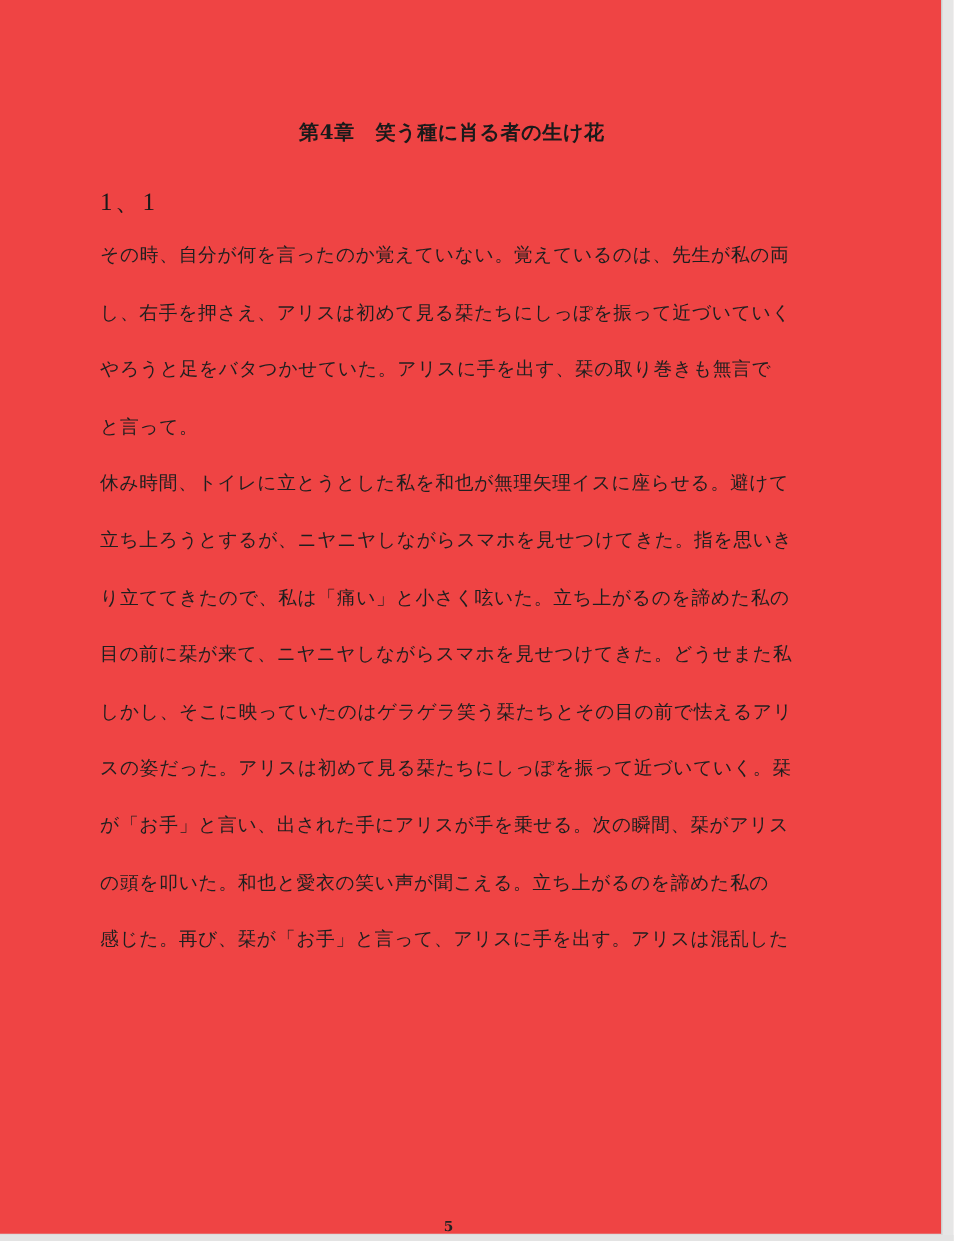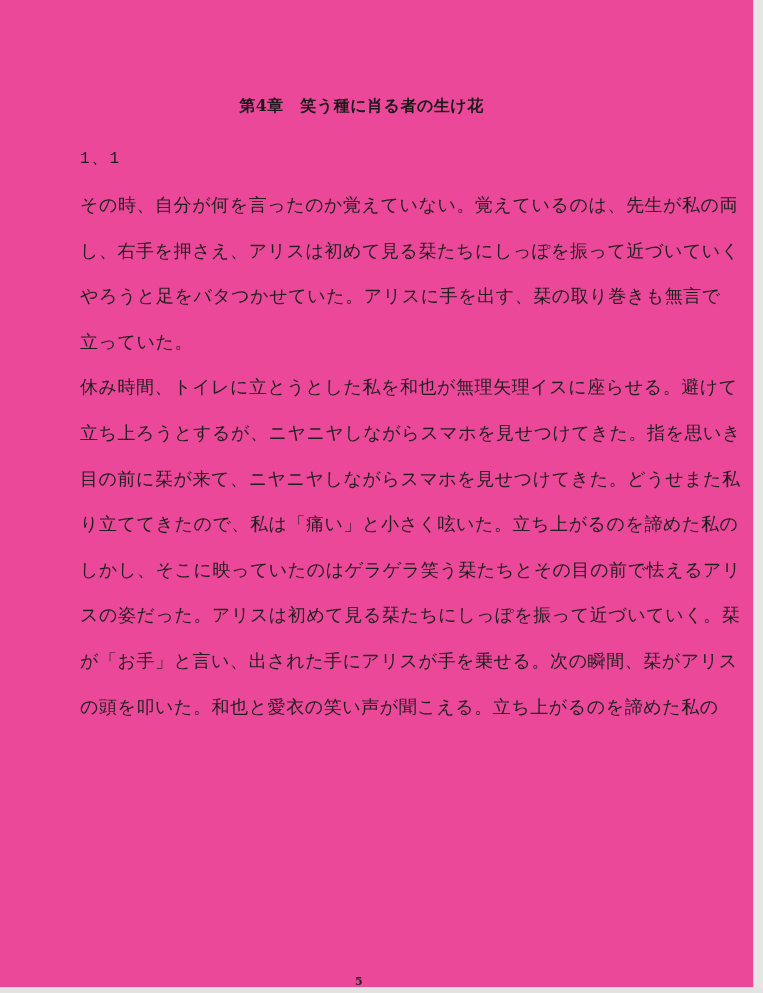--- a/index.html
+++ b/index.html
@@ -15,21 +15,21 @@
     width: 763px;
     height: 993px;
     background: #ffffff;
   }
   .page {
     position: absolute;
     left: 0;
     top: 0;
     width: 753px;
     height: 987px;
-    background: #ec4899;
+    background: #ef4444;
     border-right: 5px solid #14532d;
     border-bottom: 1px solid #dcdcdc;
   }
   .right-gutter {
     position: absolute;
     right: 0;
     top: 0;
     width: 9px;
     height: 993px;
     background: #e6e6e6;
@@ -53,37 +53,37 @@
     font-weight: bold;
     font-size: 16px;
     letter-spacing: 0.5px;
     color: #1a1a1a;
     white-space: pre;
   }
   .section-number {
     position: absolute;
     left: 80px;
     top: 148px;
-    font-family: Liberation Mono, monospace;
-    font-size: 16px;
+    font-family: Liberation Serif, serif;
+    font-size: 20px;
     color: #1a1a1a;
     letter-spacing: 2px;
     white-space: pre;
   }
   .body-text {
     position: absolute;
     left: 80px;
     top: 195px;
     width: 570px;
   }
   .line {
     height: 45.6px;
     line-height: 20px;
     font-family: Liberation Serif, serif;
-    font-size: 18px;
+    font-size: 15px;
     color: #1f1f1f;
     white-space: nowrap;
     letter-spacing: 0.55px;
   }
   .page-number {
     position: absolute;
     left: 355px;
     top: 975px;
     font-family: "DejaVu Serif", serif;
     font-weight: bold;
@@ -96,28 +96,29 @@
 
 <div class="viewport">
   <div class="page">
     <div class="chapter-title">第4章　笑う種に肖る者の生け花</div>
     <div class="section-number">1、1</div>
 
     <div class="body-text">
       <div class="line">その時、自分が何を言ったのか覚えていない。覚えているのは、先生が私の両</div>
       <div class="line">し、右手を押さえ、アリスは初めて見る栞たちにしっぽを振って近づいていく</div>
       <div class="line">やろうと足をバタつかせていた。アリスに手を出す、栞の取り巻きも無言で</div>
-      <div class="line">立っていた。</div>
+      <div class="line">と言って。</div>
       <div class="line">休み時間、トイレに立とうとした私を和也が無理矢理イスに座らせる。避けて</div>
       <div class="line">立ち上ろうとするが、ニヤニヤしながらスマホを見せつけてきた。指を思いき</div>
+      <div class="line">り立ててきたので、私は「痛い」と小さく呟いた。立ち上がるのを諦めた私の</div>
       <div class="line">目の前に栞が来て、ニヤニヤしながらスマホを見せつけてきた。どうせまた私</div>
-      <div class="line">り立ててきたので、私は「痛い」と小さく呟いた。立ち上がるのを諦めた私の</div>
       <div class="line">しかし、そこに映っていたのはゲラゲラ笑う栞たちとその目の前で怯えるアリ</div>
       <div class="line">スの姿だった。アリスは初めて見る栞たちにしっぽを振って近づいていく。栞</div>
       <div class="line">が「お手」と言い、出された手にアリスが手を乗せる。次の瞬間、栞がアリス</div>
       <div class="line">の頭を叩いた。和也と愛衣の笑い声が聞こえる。立ち上がるのを諦めた私の</div>
+      <div class="line">感じた。再び、栞が「お手」と言って、アリスに手を出す。アリスは混乱した</div>
     </div>
 
     <div class="page-number">5</div>
   </div>
   <div class="right-gutter"></div>
   <div class="bottom-gutter"></div>
 </div>
 
 </body></html>

